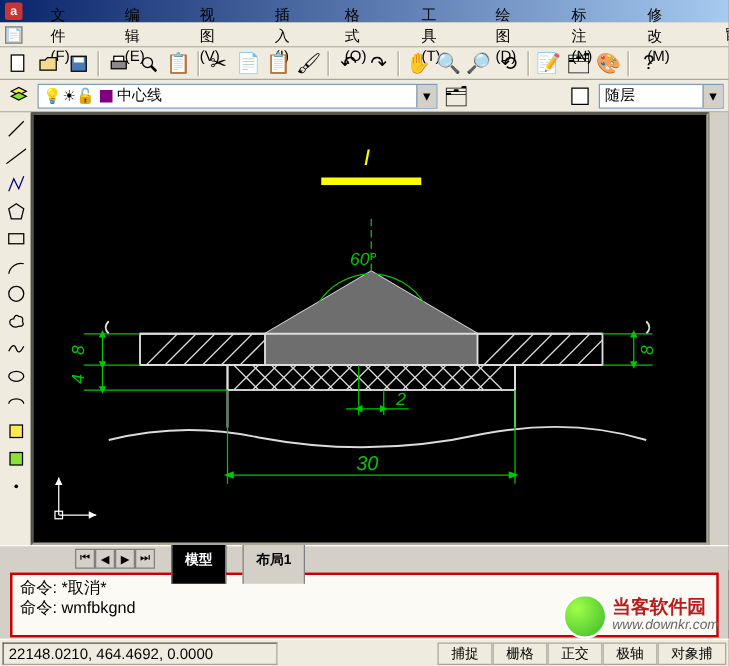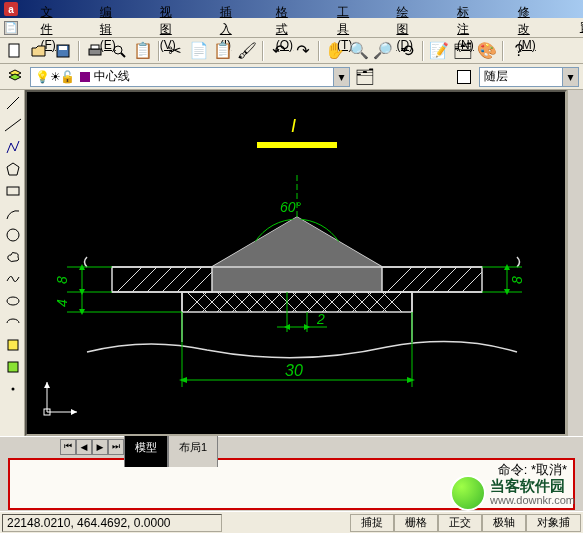--- a/index.html
+++ b/index.html
@@ -1,45 +1,45 @@
 <!DOCTYPE html>
 <html><head>
 <meta charset="utf-8">
 <style>
 * { margin: 0; padding: 0; box-sizing: border-box; font-family: "Microsoft YaHei", Arial, sans-serif; }
 body { width: 583px; height: 533px; background: #d4d0c8; overflow: hidden; position: relative; }
 .titlebar { background: linear-gradient(to right, #0a246a, #a6caf0); color: #fff; height: 18px; display: flex; align-items: center; padding: 0 4px; font-size: 11px; font-weight: bold; }
 .titlebar .icon { width: 14px; height: 14px; background: #cc3333; margin-right: 4px; display: flex; align-items: center; justify-content: center; color: #fff; font-size: 10px; border-radius: 2px; }
 .menubar { background: #efebde; height: 20px; display: flex; align-items: center; padding: 0 2px; font-size: 12px; border-bottom: 1px solid #aca899; }
-.menubar .mi { padding: 2px 22px; cursor: default; text-decoration: underline; }
+.menubar .mi { padding: 2px 22px; cursor: default; }
 .menubar .xbtn { width: 16px; height: 14px; background: #d4d0c8; border: 1px solid #808080; display: flex; align-items: center; justify-content: center; font-size: 10px; margin-left: 2px; }
 .toolbar { background: #efebde; height: 26px; display: flex; align-items: center; padding: 2px 4px; border-bottom: 1px solid #aca899; gap: 2px; }
 .tbtn { width: 22px; height: 22px; display: flex; align-items: center; justify-content: center; border: 1px solid transparent; cursor: pointer; }
 .tsep { width: 2px; height: 20px; border-left: 1px solid #aca899; border-right: 1px solid #fff; margin: 0 2px; }
 .proprow { background: #efebde; height: 26px; display: flex; align-items: center; padding: 2px 4px; border-bottom: 1px solid #aca899; gap: 4px; }
 .dropdown { background: #fff; border: 1px solid #7f9db9; height: 20px; display: flex; align-items: center; padding: 0 4px; font-size: 12px; position: relative; }
 .dropdown .ddarrow { position: absolute; right: 0; top: 0; width: 16px; height: 100%; background: #d4d0c8; border-left: 1px solid #7f9db9; display: flex; align-items: center; justify-content: center; }
 .mainarea { display: flex; height: 346px; }
 .lefttools { width: 25px; background: #efebde; border-right: 1px solid #aca899; display: flex; flex-direction: column; padding: 2px; gap: 1px; }
 .ltbtn { width: 21px; height: 21px; display: flex; align-items: center; justify-content: center; border: 1px solid transparent; cursor: pointer; }
 .canvas { flex: 1; background: #000; position: relative; overflow: hidden; border: 2px inset #aca899; }
 .rightbar { width: 16px; background: #d4d0c8; border-left: 1px solid #aca899; }
 .tabbar { height: 20px; background: #d4d0c8; display: flex; align-items: center; padding-left: 60px; font-size: 11px; border-top: 1px solid #fff; }
 .tabbar .navbtn { width: 16px; height: 16px; background: #d4d0c8; border: 1px solid #808080; display: flex; align-items: center; justify-content: center; font-size: 9px; }
-.tabbar .tab { padding: 12px 10px; background: #d4d0c8; border: 1px solid #808080; border-bottom: none; margin-left: 0; }
+.tabbar .tab { padding: 12px 10px; background: #d4d0c8; border: 1px solid #808080; border-bottom: none; margin-left: 13px; font-weight: bold; }
 .tabbar .tab.active { background: #000; color: #fff; }
-.cmdarea { background: #fcfaf5; border: 2px solid #c00; margin: 2px 8px; padding: 2px 6px; font-size: 13px; font-family: "SimSun", monospace; line-height: 16px; height: 52px; text-align: right; }
+.cmdarea { background: #fcfaf5; border: 2px solid #c00; margin: 2px 8px; padding: 2px 6px; font-size: 13px; font-family: "SimSun", monospace; line-height: 16px; height: 52px; }
 .statusbar { background: #efebde; height: 22px; display: flex; align-items: center; font-size: 11px; border-top: 1px solid #fff; padding: 0 2px; gap: 0; position: absolute; bottom: 0; width: 100%; }
 .statcoord { width: 220px; padding: 0 4px; border: 1px inset #aca899; height: 18px; display: flex; align-items: center; font-size: 12px; }
 .statbtn { padding: 0 10px; border: 1px solid #aca899; height: 18px; display: flex; align-items: center; background: #efebde; }
 .watermark { position: absolute; right: 8px; bottom: 22px; display: flex; align-items: center; gap: 4px; font-size: 13px; }
 .watermark .logo { width: 36px; height: 36px; border-radius: 50%; background: radial-gradient(circle at 30% 30%, #9fff47, #3db82c); border: 2px solid #fff; }
 .watermark .txt { display: flex; flex-direction: column; line-height: 14px; }
-.watermark .name { color: #14532d; font-weight: bold; font-size: 15px; }
-.watermark .url { color: #666; font-size: 11px; }
+.watermark .name { color: #b91c1c; font-weight: bold; font-size: 15px; }
+.watermark .url { color: #666; font-size: 11px; font-style: italic; }
 
 .dim-green { stroke: #00c800; fill: none; stroke-width: 1; }
 .dim-text { fill: #00c800; font-size: 14px; font-style: italic; }
 .part-line { stroke: #dcdcdc; fill: none; stroke-width: 1.5; }
 .hatch { stroke: #dcdcdc; stroke-width: 1; }
 .yellow-bar { fill: #ffff00; }
 .grey-fill { fill: #6e6e6e; }
 </style>
 </head>
 <body>
@@ -333,20 +333,21 @@
   <div class="navbtn">⏮</div>
   <div class="navbtn">◀</div>
   <div class="navbtn">▶</div>
   <div class="navbtn">⏭</div>
   <div class="tab active">模型</div>
   <div class="tab">布局1</div>
 </div>
 
 <div class="cmdarea">
   <div>命令: *取消*</div>
+  <div>命令:  wmfbkgnd</div>
 </div>
 
 <div class="watermark">
   <div class="logo"></div>
   <div class="txt">
     <span class="name">当客软件园</span>
     <span class="url">www.downkr.com</span>
   </div>
 </div>
 

